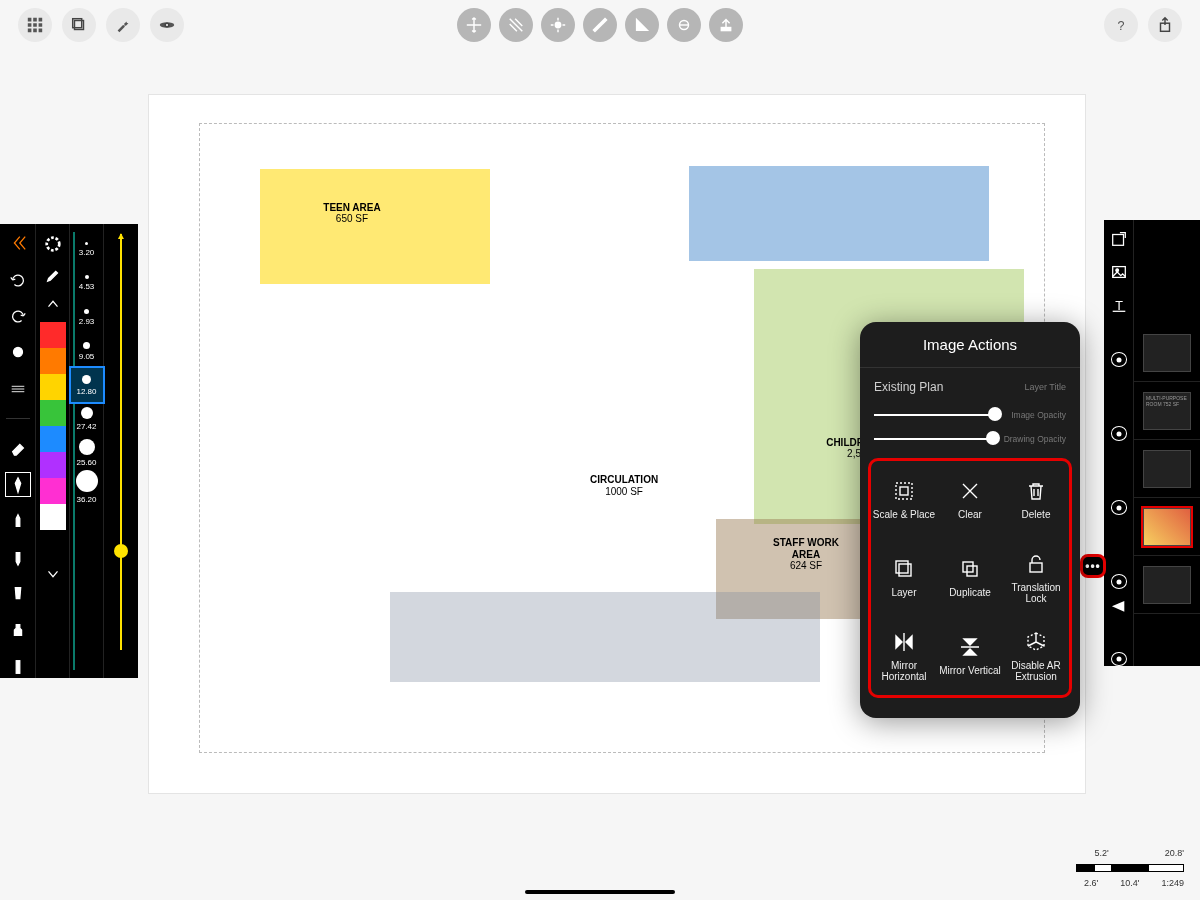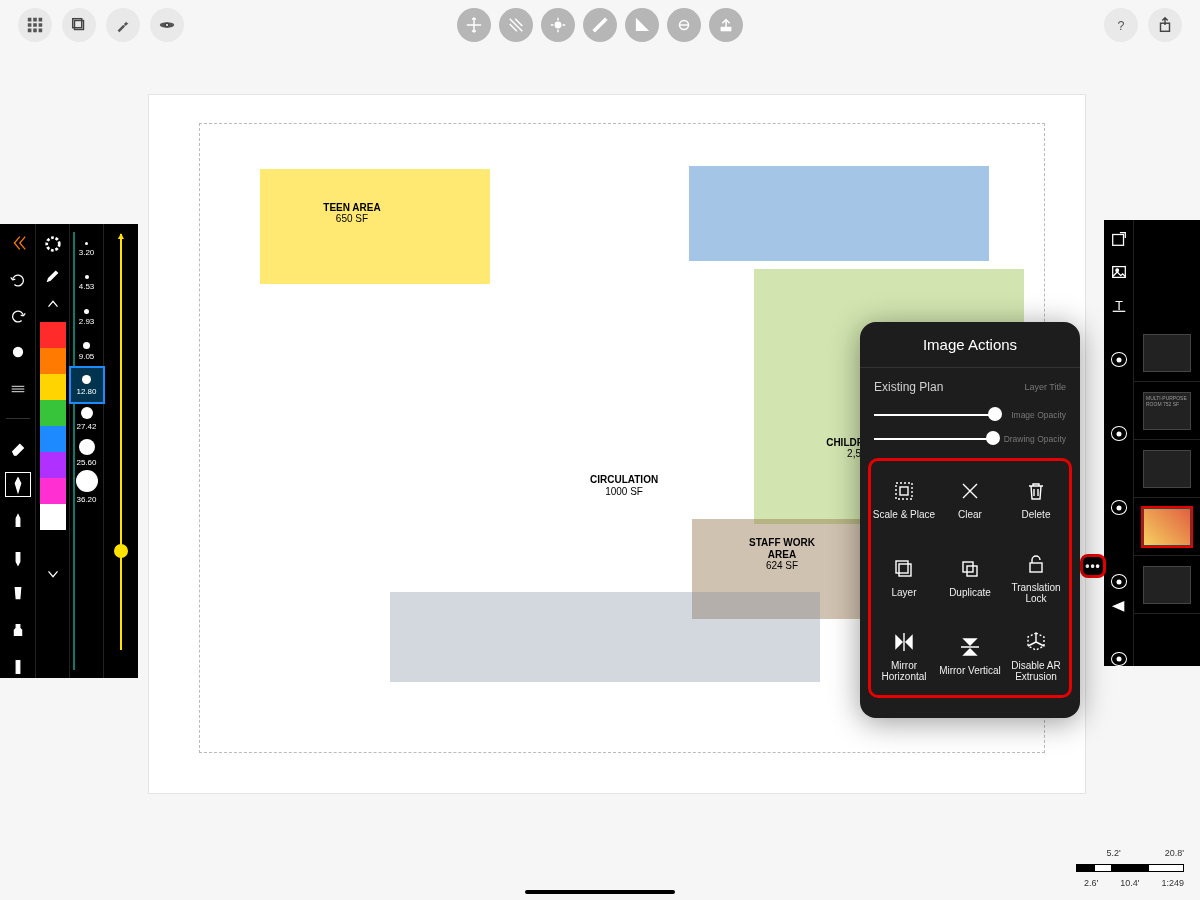--- a/index.html
+++ b/index.html
@@ -17,21 +17,21 @@
   .canvas{position:absolute;top:94px;left:148px;width:938px;height:700px;background:#fff;border:1px solid #e4e4e4}
   .plan{position:absolute;inset:28px 40px 40px 50px;border:1px dashed #bbb}
   .zone{position:absolute;font:700 11px/1.15 Arial;color:#000;text-align:center}
   .zone span{display:block;font-weight:400;font-size:10px}
   .z-teen{left:60px;top:45px;width:230px;height:115px;background:rgba(255,215,0,.55)}
   .z-blue{right:55px;top:42px;width:300px;height:95px;background:rgba(90,150,210,.55)}
   .z-adult{left:28px;top:110px;width:570px;height:350px;background:rgba(255,165,0,.55);clip-path:polygon(0 0,100% 0,100% 100%,22% 100%)}
   .z-child{right:20px;top:145px;width:270px;height:255px;background:rgba(160,200,90,.48)}
   .z-info{left:270px;top:305px;width:110px;height:110px;border-radius:50%;background:rgba(220,40,40,.8)}
   .z-circ{left:390px;top:350px}
-  .z-staff{right:172px;top:395px;width:180px;height:100px;background:rgba(150,120,80,.45)}
+  .z-staff{right:148px;top:395px;width:180px;height:100px;background:rgba(150,120,80,.45)}
   .z-grey{left:190px;bottom:70px;width:430px;height:90px;background:rgba(130,140,160,.35)}
   .zone .lbl{position:absolute;left:50%;top:50%;transform:translate(-50%,-50%)}
   .z-adult .lbl{left:44%;top:40%}
   .z-teen .lbl{left:40%;top:38%}
   .z-child .lbl{left:42%;top:70%}
   .z-staff .lbl{top:35%}
   
   .left-panel{position:absolute;top:224px;left:0;width:138px;height:454px;background:#000;display:flex}
   .lp-col{display:flex;flex-direction:column}
   .lp-a{width:36px;border-right:1px solid #222;align-items:center;gap:14px;padding-top:8px}
@@ -460,21 +460,21 @@
         <svg viewBox="0 0 24 24">
           <path d="M12 3l8 4v9l-8 4-8-4V7z" stroke-dasharray="2 2"></path>
           <path d="M12 3v9l8 4M12 12l-8 4"></path>
         </svg>
         <span>Disable AR Extrusion</span>
       </div>
   </div>
 </div>
 
 <div class="scale">
-  <div style="display:flex;gap:44px">
+  <div style="display:flex;gap:56px">
       <span>5.2'</span>
       <span>20.8'</span>
     </div>
   <div class="bar">
     <div class="seg" style="width:18px;background:#000"></div>
     <div class="seg" style="width:18px;background:#fff;border:1px solid #000"></div>
     <div class="seg" style="width:36px;background:#000"></div>
     <div class="seg" style="width:36px;background:#fff;border:1px solid #000"></div>
   </div>
   <div style="display:flex;gap:22px">

